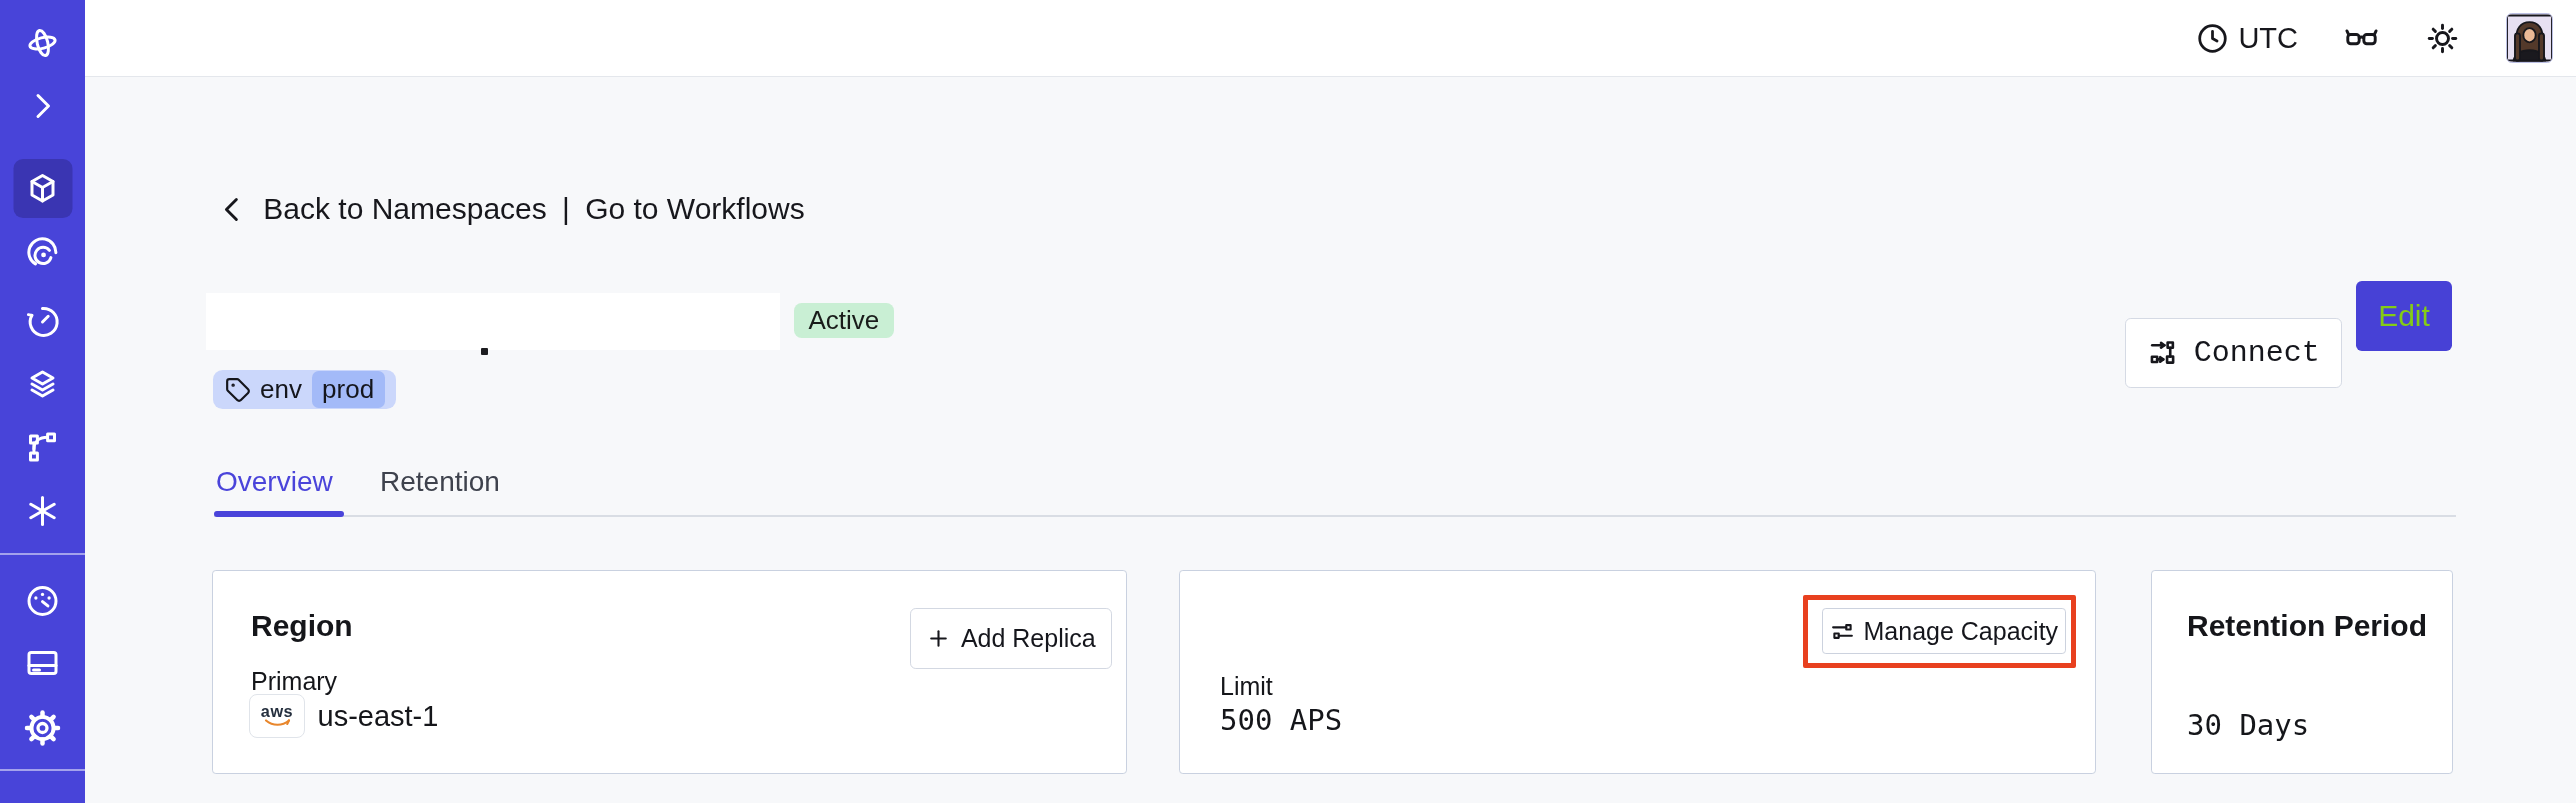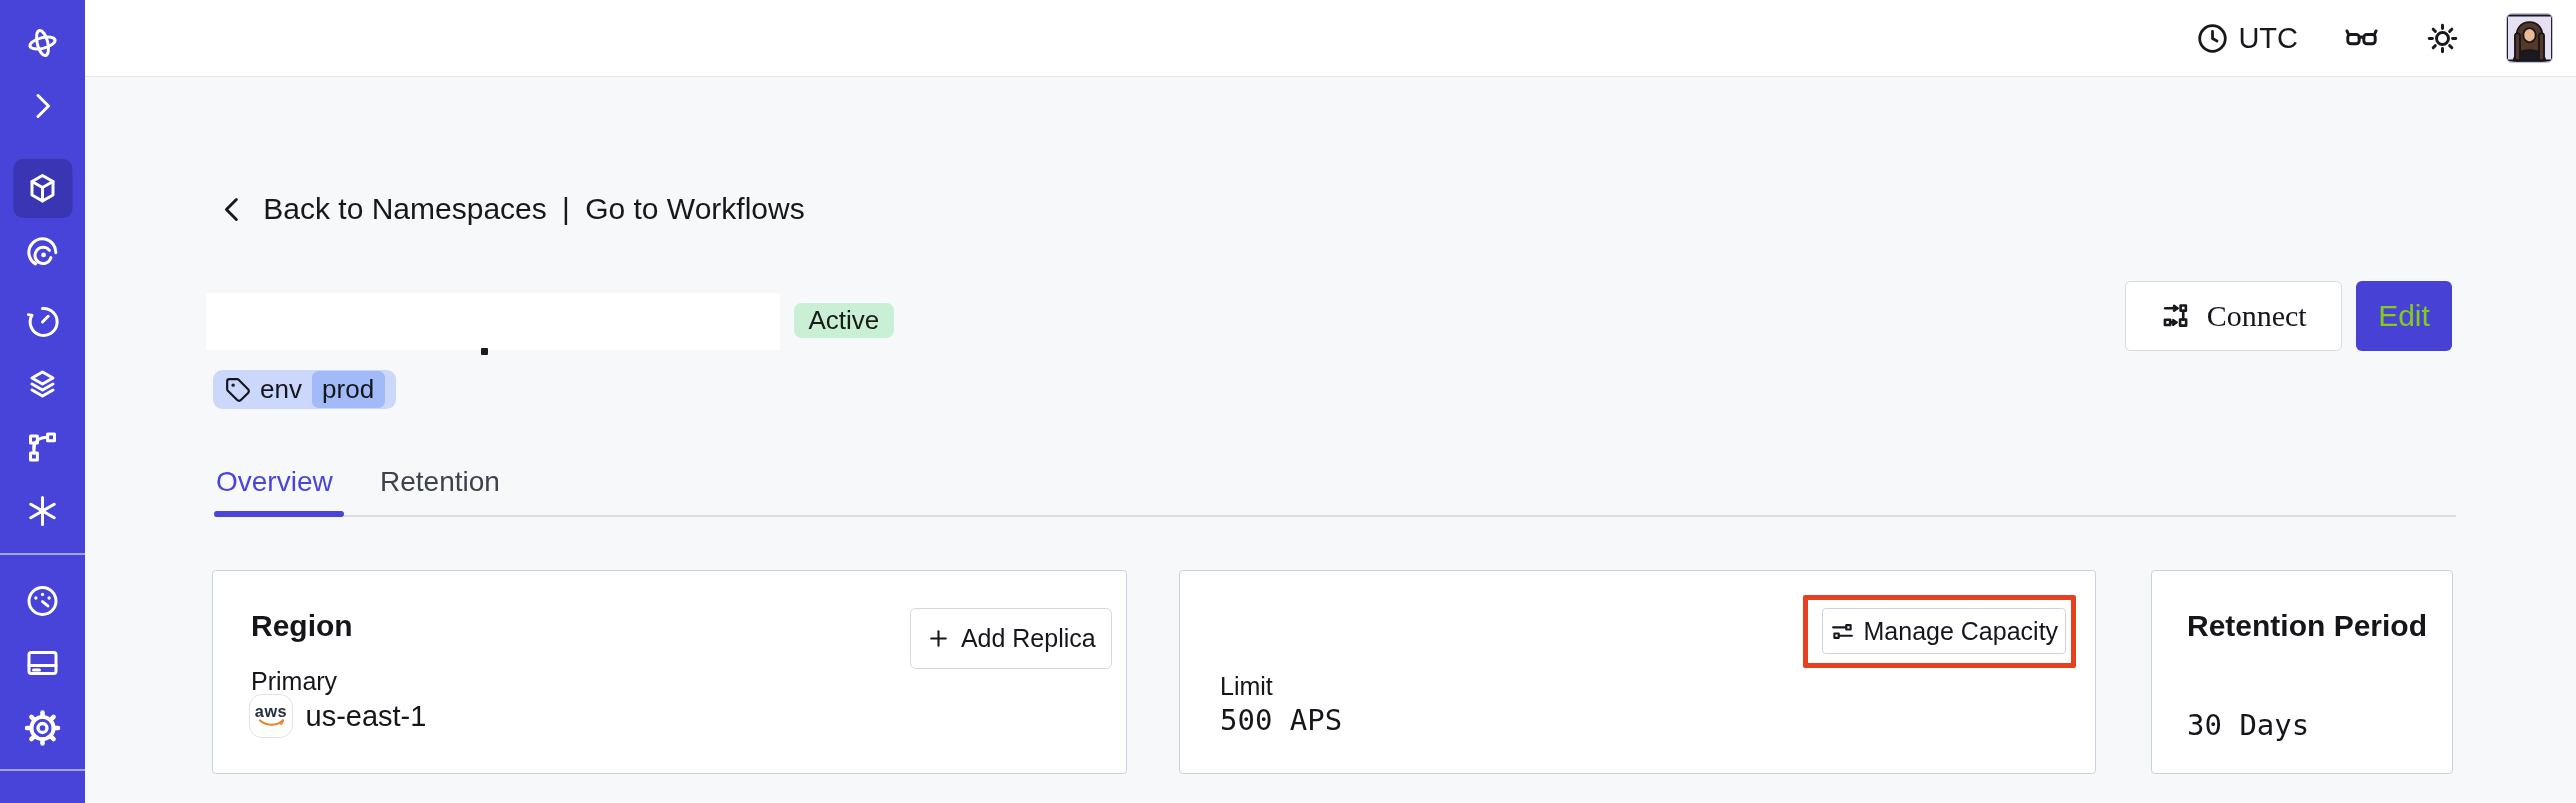--- a/index.html
+++ b/index.html
@@ -41,22 +41,22 @@
 
   .badge-active { position:absolute; left:709px; top:226px; height:35px; display:flex; align-items:center;
                   padding:0 14.4px; background:#c9efd4; border-radius:7.7px; font-size:26px; color:#191c1a; }
 
   .tag { position:absolute; left:128px; top:293px; height:39px; display:flex; align-items:center; gap:9.6px;
          padding:0 11.5px 0 11.5px; background:#cbd7fb; border-radius:9.6px; font-size:26px; color:#15161c; }
   .tag svg { width:26px; height:26px; stroke:#15161c; fill:none; stroke-width:2; stroke-linejoin:round; }
   .tag-chip { background:#a3baf8; border-radius:6.7px; padding:2.9px 10.5px; font-size:26px; color:#15161c; }
 
   .btn { display:flex; align-items:center; justify-content:center; gap:13.4px; background:#fff;
-         border:1.9px solid #d5dae4; border-radius:5.8px; font-family:Liberation Serif, serif;
-         font-size:30px; color:#15161c; font-weight:500; cursor:pointer; }
+         border:1.9px solid #d5dae4; border-radius:5.8px; font-family:Liberation Mono, monospace;
+         font-size:30px; color:#15161c; font-weight:500; cursor:pointer;margin-top:37px; }
   .btn svg { stroke:#17171c; fill:none; stroke-width:1.9; stroke-linecap:round; stroke-linejoin:round; }
   .btn-connect { position:absolute; left:2040px; top:204px; width:217px; height:70px; }
   .btn-connect svg { width:33px; height:33px; }
   .btn-edit { position:absolute; left:2271px; top:204px; width:96px; height:70px; background:#4741d6;
               border:none; border-radius:5.8px; color:#84cc16; font-size:30px; font-weight:400;
               display:flex; align-items:center; justify-content:center; cursor:pointer; }
 
   .tab { position:absolute; font-size:28px; cursor:pointer; }
   .tab-overview { left:131px; top:389px; color:#4a44da; font-weight:500; }
   .tab-identities { left:295px; top:389px; color:#3e424d; font-weight:400; }
@@ -74,21 +74,21 @@
   .card-retention { left:2066px; width:302px; }
 
   .btn-small { position:absolute; display:flex; align-items:center; gap:9.6px; background:#fff;
                border:1.9px solid #d3d8e2; border-radius:5.8px; font-size:25px; color:#15161c; cursor:pointer;
                padding:0 15.3px; font-family:"Liberation Sans",sans-serif; }
   .btn-small svg { stroke:#17171c; fill:none; stroke-width:2; stroke-linecap:round; stroke-linejoin:round; width:25px; height:25px; }
   .btn-add-replica { left:697px; top:37px; height:61px; }
   .btn-manage { left:642px; top:37px; width:244px; height:46px; justify-content:center; gap:8.6px; padding:0; border-color:#ccd2de; border-radius:3.8px; }
 
   .provider-row { position:absolute; left:36px; top:123px; display:flex; align-items:center; gap:12.5px; }
-  .aws-box { width:44px; height:44px; background:#fff; border:1.9px solid #e0e4ea; border-radius:13px;
+  .aws-box { width:56px; height:44px; background:#fff; border:1.9px solid #e0e4ea; border-radius:8px;
              display:flex; flex-direction:column; align-items:center; justify-content:center; }
   .aws-text { font-size:16.3px; font-weight:700; color:#252f3e; letter-spacing:0.5px; line-height:15.3px; }
   .aws-box svg { width:27px; height:8.6px; }
   .provider-value { font-size:29px; color:#15161a; }
 
   .cap-header { position:absolute; left:40px; top:38px; display:flex; align-items:center; gap:18px; }
   .cap-header .card-title { position:static; }
   .badge-ondemand { display:flex; align-items:center; gap:8.6px; height:35px; padding:0 13.4px;
                     background:#e1d7fa; border-radius:7.7px; font-size:25px; color:#17171c; }
   .badge-ondemand svg { width:26px; height:26px; stroke:#17171c; fill:none; stroke-width:2.2; stroke-linecap:round; stroke-linejoin:round; }

